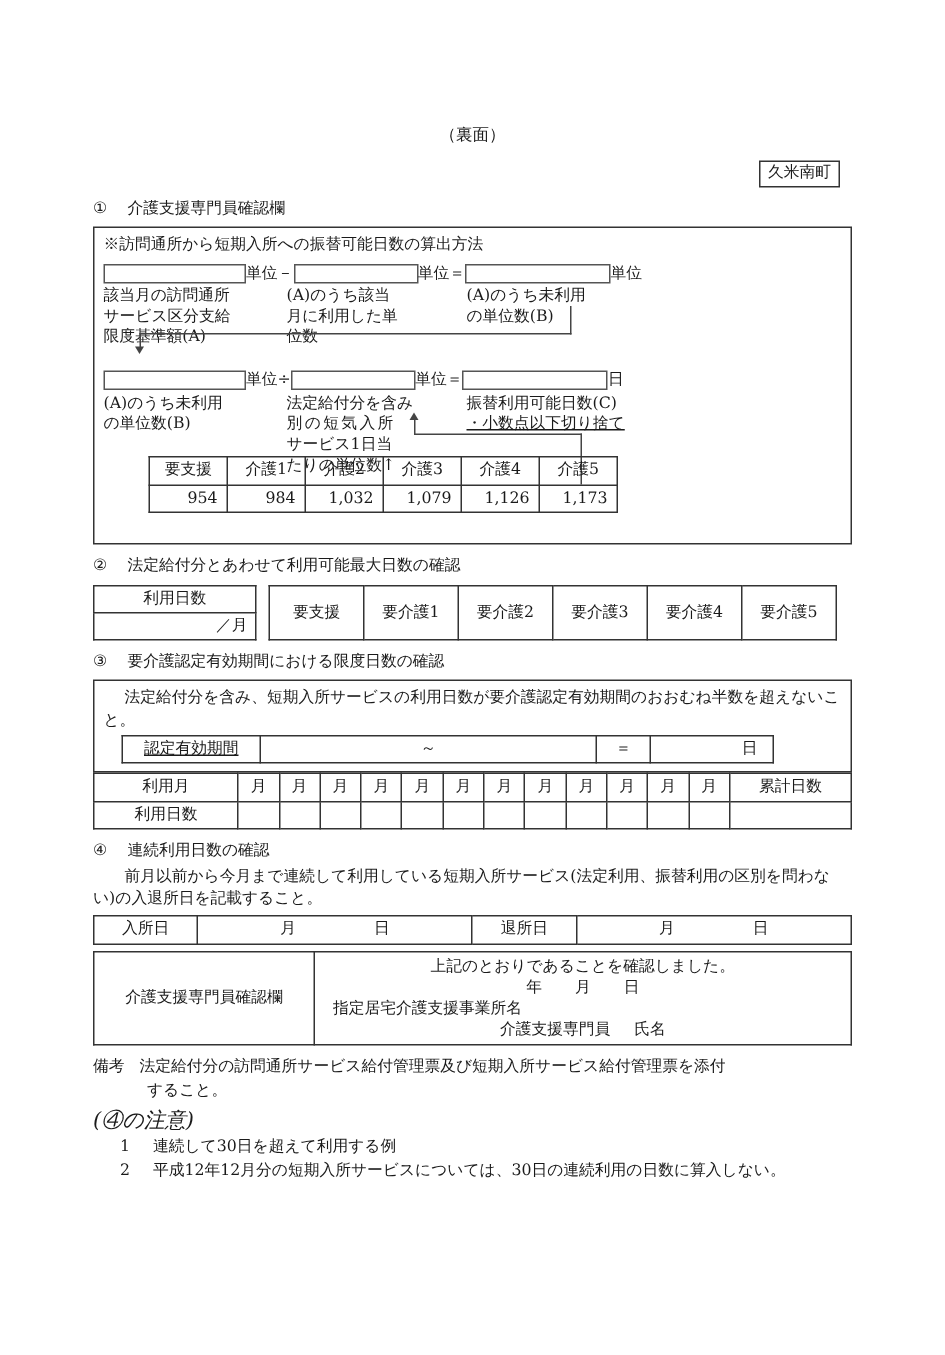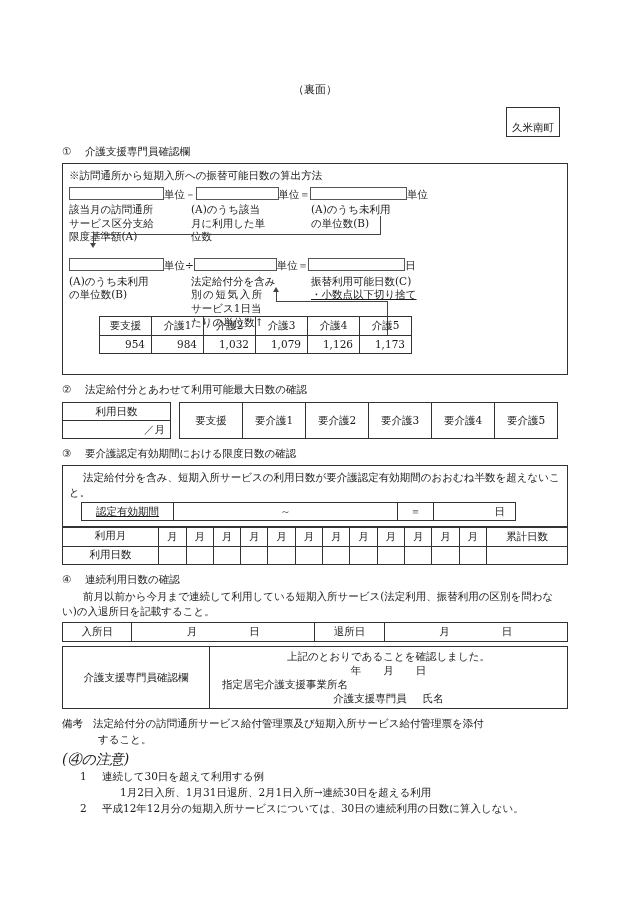--- a/index.html
+++ b/index.html
@@ -32,21 +32,21 @@
     font-size: 11px;
   }
   .town-row {
     display: flex;
     justify-content: flex-end;
     margin-top: 9px;
     padding-right: 8px;
   }
   .town-box {
     border: 1px solid #333;
-    padding: 13px 5px 2px 5px;
+    padding: 1px 5px 2px 5px;
     font-size: 10.5px;
     line-height: 1.25;
   }
 
   
   .sec-head {
     margin-top: 7px;
     font-size: 10.5px;
     white-space: nowrap;
   }
@@ -59,21 +59,21 @@
     margin-top: 4px;
     padding: 4px 6px 6px 6px;
     position: relative;
     height: 212px;
     box-sizing: border-box;
   }
   .box1-title { font-size: 10.5px; }
 
   .formula-row {
     display: flex;
-    align-items: flex-start;
+    align-items: center;
     margin-top: 3px;
     font-size: 10.5px;
   }
   .f-input {
     border: 1px solid #555;
     height: 13px;
     box-sizing: border-box;
     background: #fff;
   }
   .w1 { width: 95px; }
@@ -182,21 +182,21 @@
     width: 100%;
     margin-top: 0;
   }
   .t-months td {
     border: 1px solid #333;
     height: 17px;
     box-sizing: border-box;
     padding: 1px 2px;
     text-align: center;
   }
-  .t-months .m-lbl { width: 88px; font-family: Liberation Mono, monospace; }
+  .t-months .m-lbl { width: 88px; }
   .t-months .m-cell { width: 25px; }
   .t-months .m-total { width: 74px; }
 
   
   .sec4-note { margin: 2px 0 0 0; font-size: 10.5px; text-indent: 21px; line-height: 1.45; }
   .t-inout {
     border-collapse: collapse;
     font-size: 10.5px;
     width: 100%;
     margin-top: 3px;
@@ -483,18 +483,17 @@
     <div class="r-line1">
       <span class="rlbl">備考</span><span>法定給付分の訪問通所サービス給付管理票及び短期入所サービス給付管理票を添付</span>
     </div>
     <div class="r-line2">すること。</div>
   </div>
 
   <div class="notes-title">(④の注意)</div>
   <div class="note-item">
     <span class="n-num">1</span><span>連続して30日を超えて利用する例</span>
   </div>
-  <div class="note-sub">1月2日入所、1月31日退所、2月1日入所→連続30日を超える利用</div>
   <div class="note-item">
     <span class="n-num">2</span><span>平成12年12月分の短期入所サービスについては、30日の連続利用の日数に算入しない。</span>
   </div>
 
 </div>
 
 </body></html>

